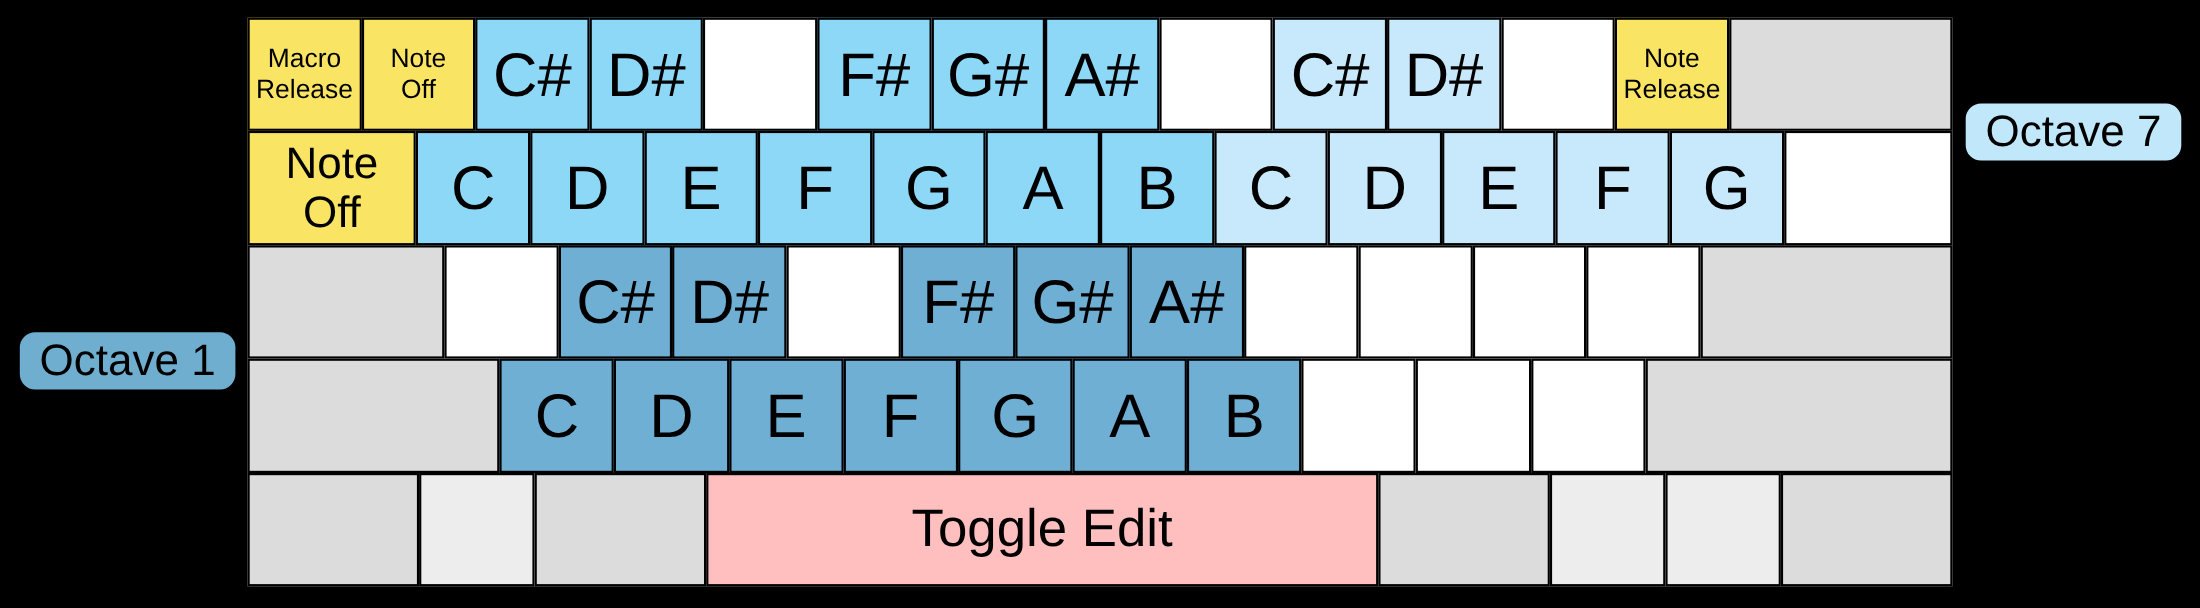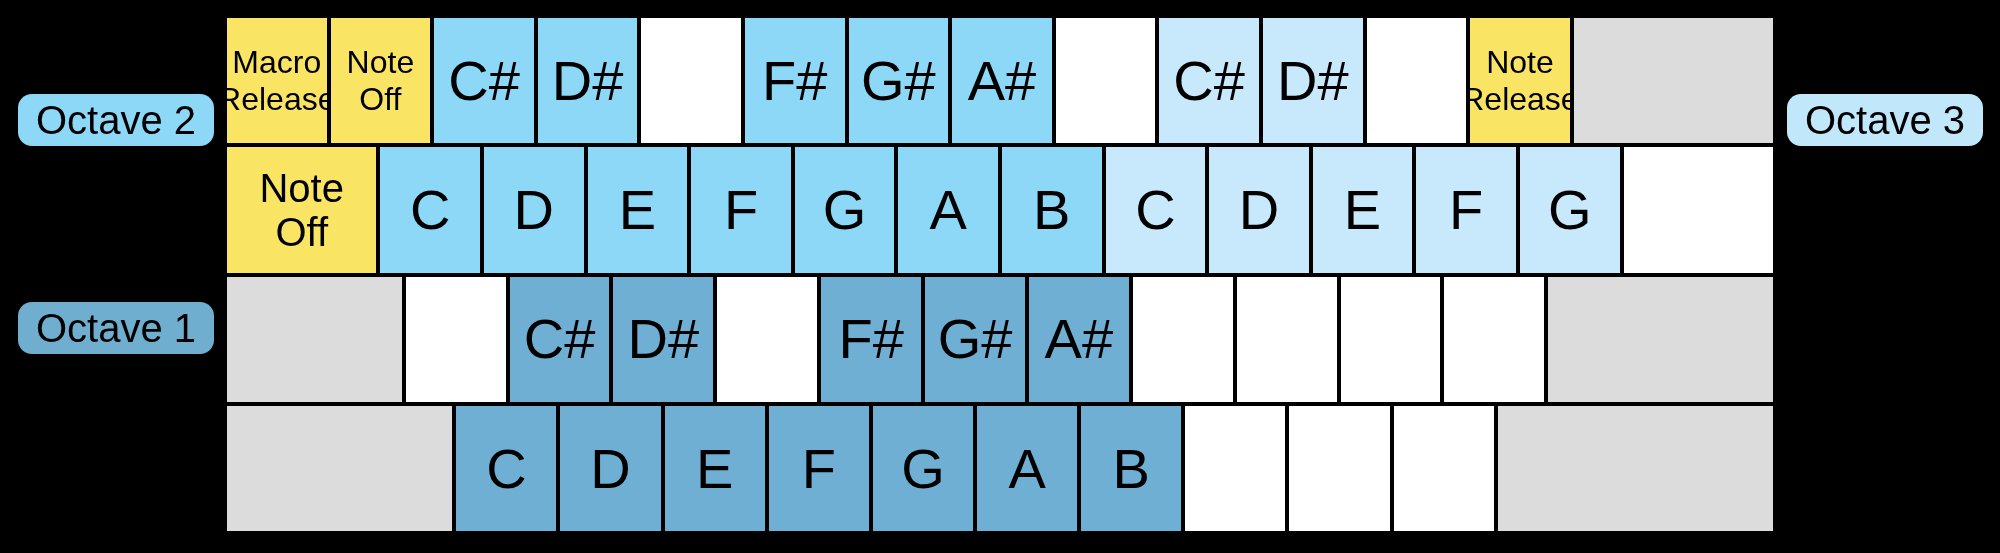--- a/index.html
+++ b/index.html
@@ -31,51 +31,48 @@
     box-sizing: border-box;
     border: 2px solid #000;
     display: flex;
     align-items: center;
     justify-content: center;
     text-align: center;
     white-space: pre-line;
     overflow: hidden;
     line-height: 1.1;
   }
-  .sz-small  { font-size: 32px; line-height: 1.15; }
+  .sz-small  { font-size: 24px; line-height: 1.15; }
   .sz-medium { font-size: 40px; line-height: 1.1; }
   .sz-large  { font-size: 56px; }
   .sz-edit   { font-size: 48px; }
   .pill {
     position: absolute;
     height: 52px;
     padding: 0 18px;
     border-radius: 14px;
     display: flex;
     align-items: center;
     justify-content: center;
     font-size: 40px;
     color: #000;
   }
 </style>
 </head>
 <body>
 
 <div class="screen">
 
-  <div class="pill" style="left: 18px; top: 94px; background-color: rgb(141, 215, 247);">
-    <span>Octave 2</span>
-  </div>
 
   <div class="pill" style="left: 18px; top: 302px; background-color: rgb(111, 174, 206); text-align: center;">
     <span>Octave 1</span>
   </div>
 
   <div class="pill" style="right: 17px; top: 94px; background-color: rgb(192, 232, 250);">
-    <span>Octave 3</span>
+    <span>Octave 7</span>
   </div>
 
   <div class="keyboard">
       <div class="kb-row">
         <div class="key sz-small" style="flex-grow: 1; background-color: rgb(249, 228, 99);">Macro
 Release</div>
         <div class="key sz-small" style="flex-grow: 1; background-color: rgb(249, 228, 99);">Note
 Off</div>
         <div class="key sz-large" style="flex-grow: 1; background-color: rgb(141, 215, 247);">C#</div>
         <div class="key sz-large" style="flex-grow: 1; background-color: rgb(141, 215, 247);">D#</div>
@@ -130,15 +127,25 @@
         <div class="key sz-large" style="flex-grow: 1; background-color: rgb(111, 175, 211);">E</div>
         <div class="key sz-large" style="flex-grow: 1; background-color: rgb(111, 175, 211);">F</div>
         <div class="key sz-large" style="flex-grow: 1; background-color: rgb(111, 175, 211);">G</div>
         <div class="key sz-large" style="flex-grow: 1; background-color: rgb(111, 175, 211);">A</div>
         <div class="key sz-large" style="flex-grow: 1; background-color: rgb(111, 175, 211);">B</div>
         <div class="key" style="flex-grow: 1; background-color: rgb(255, 255, 255);"></div>
         <div class="key" style="flex-grow: 1; background-color: rgb(255, 255, 255);"></div>
         <div class="key" style="flex-grow: 1; background-color: rgb(255, 255, 255);"></div>
         <div class="key" style="flex-grow: 2.75; background-color: rgb(220, 220, 220);"></div>
       </div>
+      <div class="kb-row">
+        <div class="key" style="flex-grow: 1.5; background-color: rgb(220, 220, 220);"></div>
+        <div class="key" style="flex-grow: 1; background-color: rgb(237, 237, 237);"></div>
+        <div class="key" style="flex-grow: 1.5; background-color: rgb(220, 220, 220);"></div>
+        <div class="key sz-edit" style="flex-grow: 6; background-color: rgb(255, 191, 191);">Toggle Edit</div>
+        <div class="key" style="flex-grow: 1.5; background-color: rgb(220, 220, 220);"></div>
+        <div class="key" style="flex-grow: 1; background-color: rgb(237, 237, 237);"></div>
+        <div class="key" style="flex-grow: 1; background-color: rgb(237, 237, 237);"></div>
+        <div class="key" style="flex-grow: 1.5; background-color: rgb(220, 220, 220);"></div>
+      </div>
     </div>
 
 </div>
 
 </body></html>

